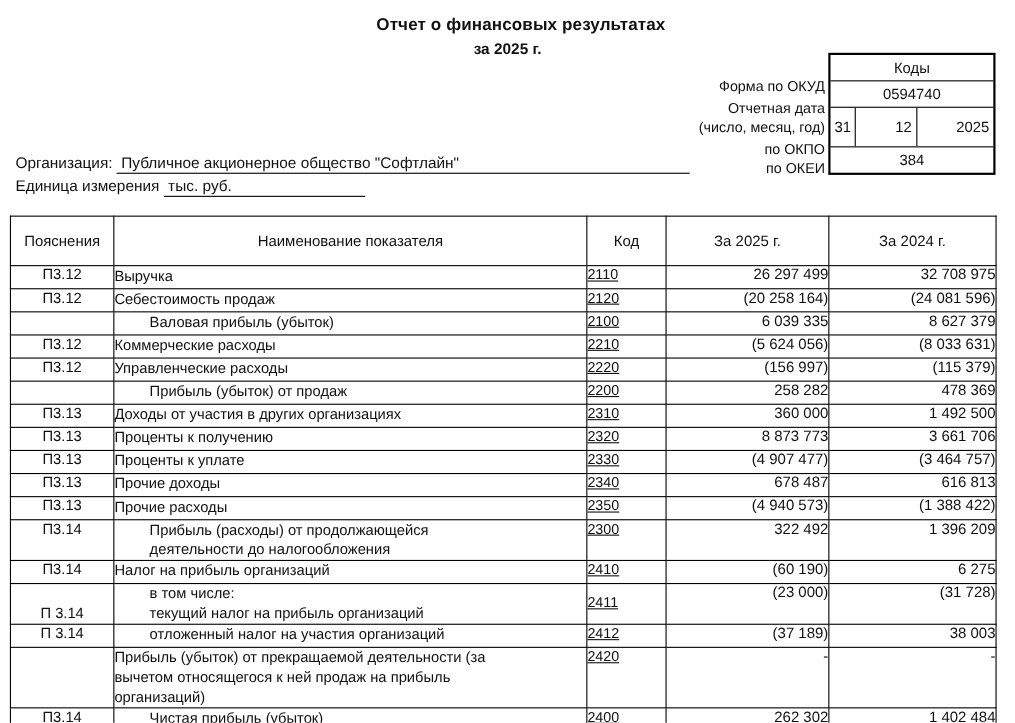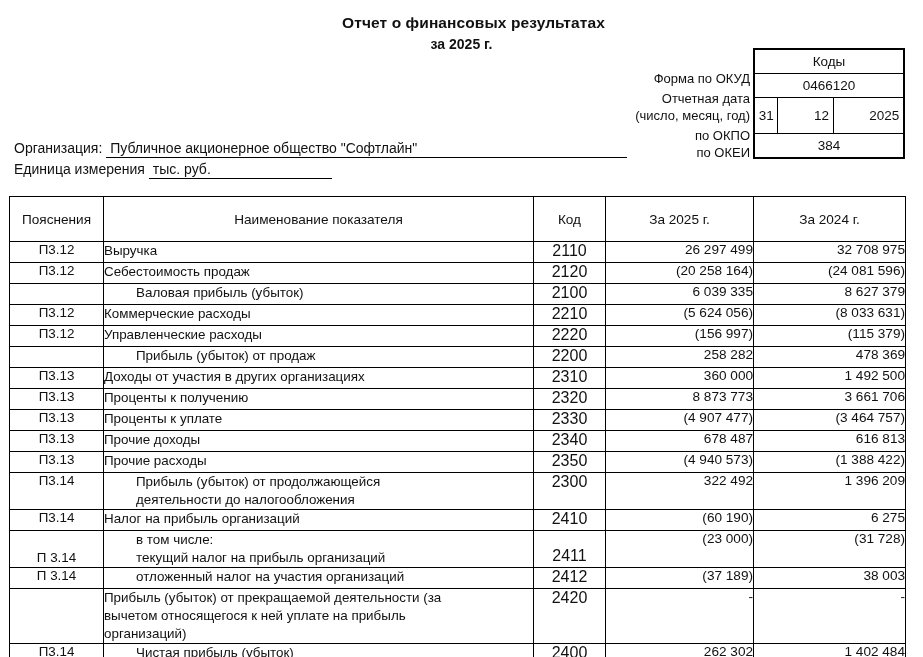--- a/index.html
+++ b/index.html
@@ -137,28 +137,28 @@
     padding-top: 0;
     padding-bottom: 2px;
   }
   .cell-name {
     text-align: left;
     padding: 2px 4px 2px 5px;
     line-height: 18px;
   }
   .cell-name.indent2 { padding-left: 32px; }
   .cell-code {
-    text-align: center;
     padding-top: 3px;
-    font-size: 16px;
+    font-size: 13px;
+    text-decoration: underline;
   }
   .cell-code.bottom {
     vertical-align: bottom;
     padding-top: 0;
-    padding-bottom: 2px;
+    padding-bottom: 12px;
   }
   .cell-val {
     text-align: right;
     padding: 3px 5px 2px 3px;
     font-size: 13.6px;
     white-space: nowrap;
   }
   .row-std td { height: 20px; }
   .subline { display: block; }
 </style>
@@ -174,21 +174,21 @@
   <div>(число, месяц, год)</div>
   <div class="lbl-okpo">по ОКПО</div>
   <div>по ОКЕИ</div>
 </div>
 
 <div class="codes-wrap">
   <div class="codes-row">
     <div class="codes-cell">Коды</div>
   </div>
   <div class="codes-row">
-    <div class="codes-cell">0466120</div>
+    <div class="codes-cell">0594740</div>
   </div>
   <div class="codes-row tall">
     <div class="codes-cell">31</div>
     <div class="codes-cell">12</div>
     <div class="codes-cell">2025</div>
   </div>
   <div class="codes-row">
     <div class="codes-cell">384</div>
   </div>
 </div>
@@ -315,21 +315,21 @@
         <td class="cell-name">
           <span class="subline">Прочие расходы</span>
         </td>
         <td class="cell-code">2350</td>
         <td class="cell-val">(4 940 573)</td>
         <td class="cell-val">(1 388 422)</td>
       </tr>
       <tr class="row-std">
         <td class="cell-notes">П3.14</td>
         <td class="cell-name indent2">
-          <span class="subline">Прибыль (убыток) от продолжающейся</span>
+          <span class="subline">Прибыль (расходы) от продолжающейся</span>
           <span class="subline">деятельности до налогообложения</span>
         </td>
         <td class="cell-code">2300</td>
         <td class="cell-val">322 492</td>
         <td class="cell-val">1 396 209</td>
       </tr>
       <tr class="row-std">
         <td class="cell-notes">П3.14</td>
         <td class="cell-name">
           <span class="subline">Налог на прибыль организаций</span>
@@ -354,21 +354,21 @@
           <span class="subline">отложенный налог на участия организаций</span>
         </td>
         <td class="cell-code">2412</td>
         <td class="cell-val">(37 189)</td>
         <td class="cell-val">38 003</td>
       </tr>
       <tr class="row-std">
         <td class="cell-notes"></td>
         <td class="cell-name">
           <span class="subline">Прибыль (убыток) от прекращаемой деятельности (за</span>
-          <span class="subline">вычетом относящегося к ней уплате на прибыль</span>
+          <span class="subline">вычетом относящегося к ней продаж на прибыль</span>
           <span class="subline">организаций)</span>
         </td>
         <td class="cell-code">2420</td>
         <td class="cell-val">-</td>
         <td class="cell-val">-</td>
       </tr>
       <tr class="row-std">
         <td class="cell-notes">П3.14</td>
         <td class="cell-name indent2">
           <span class="subline">Чистая прибыль (убыток)</span>

